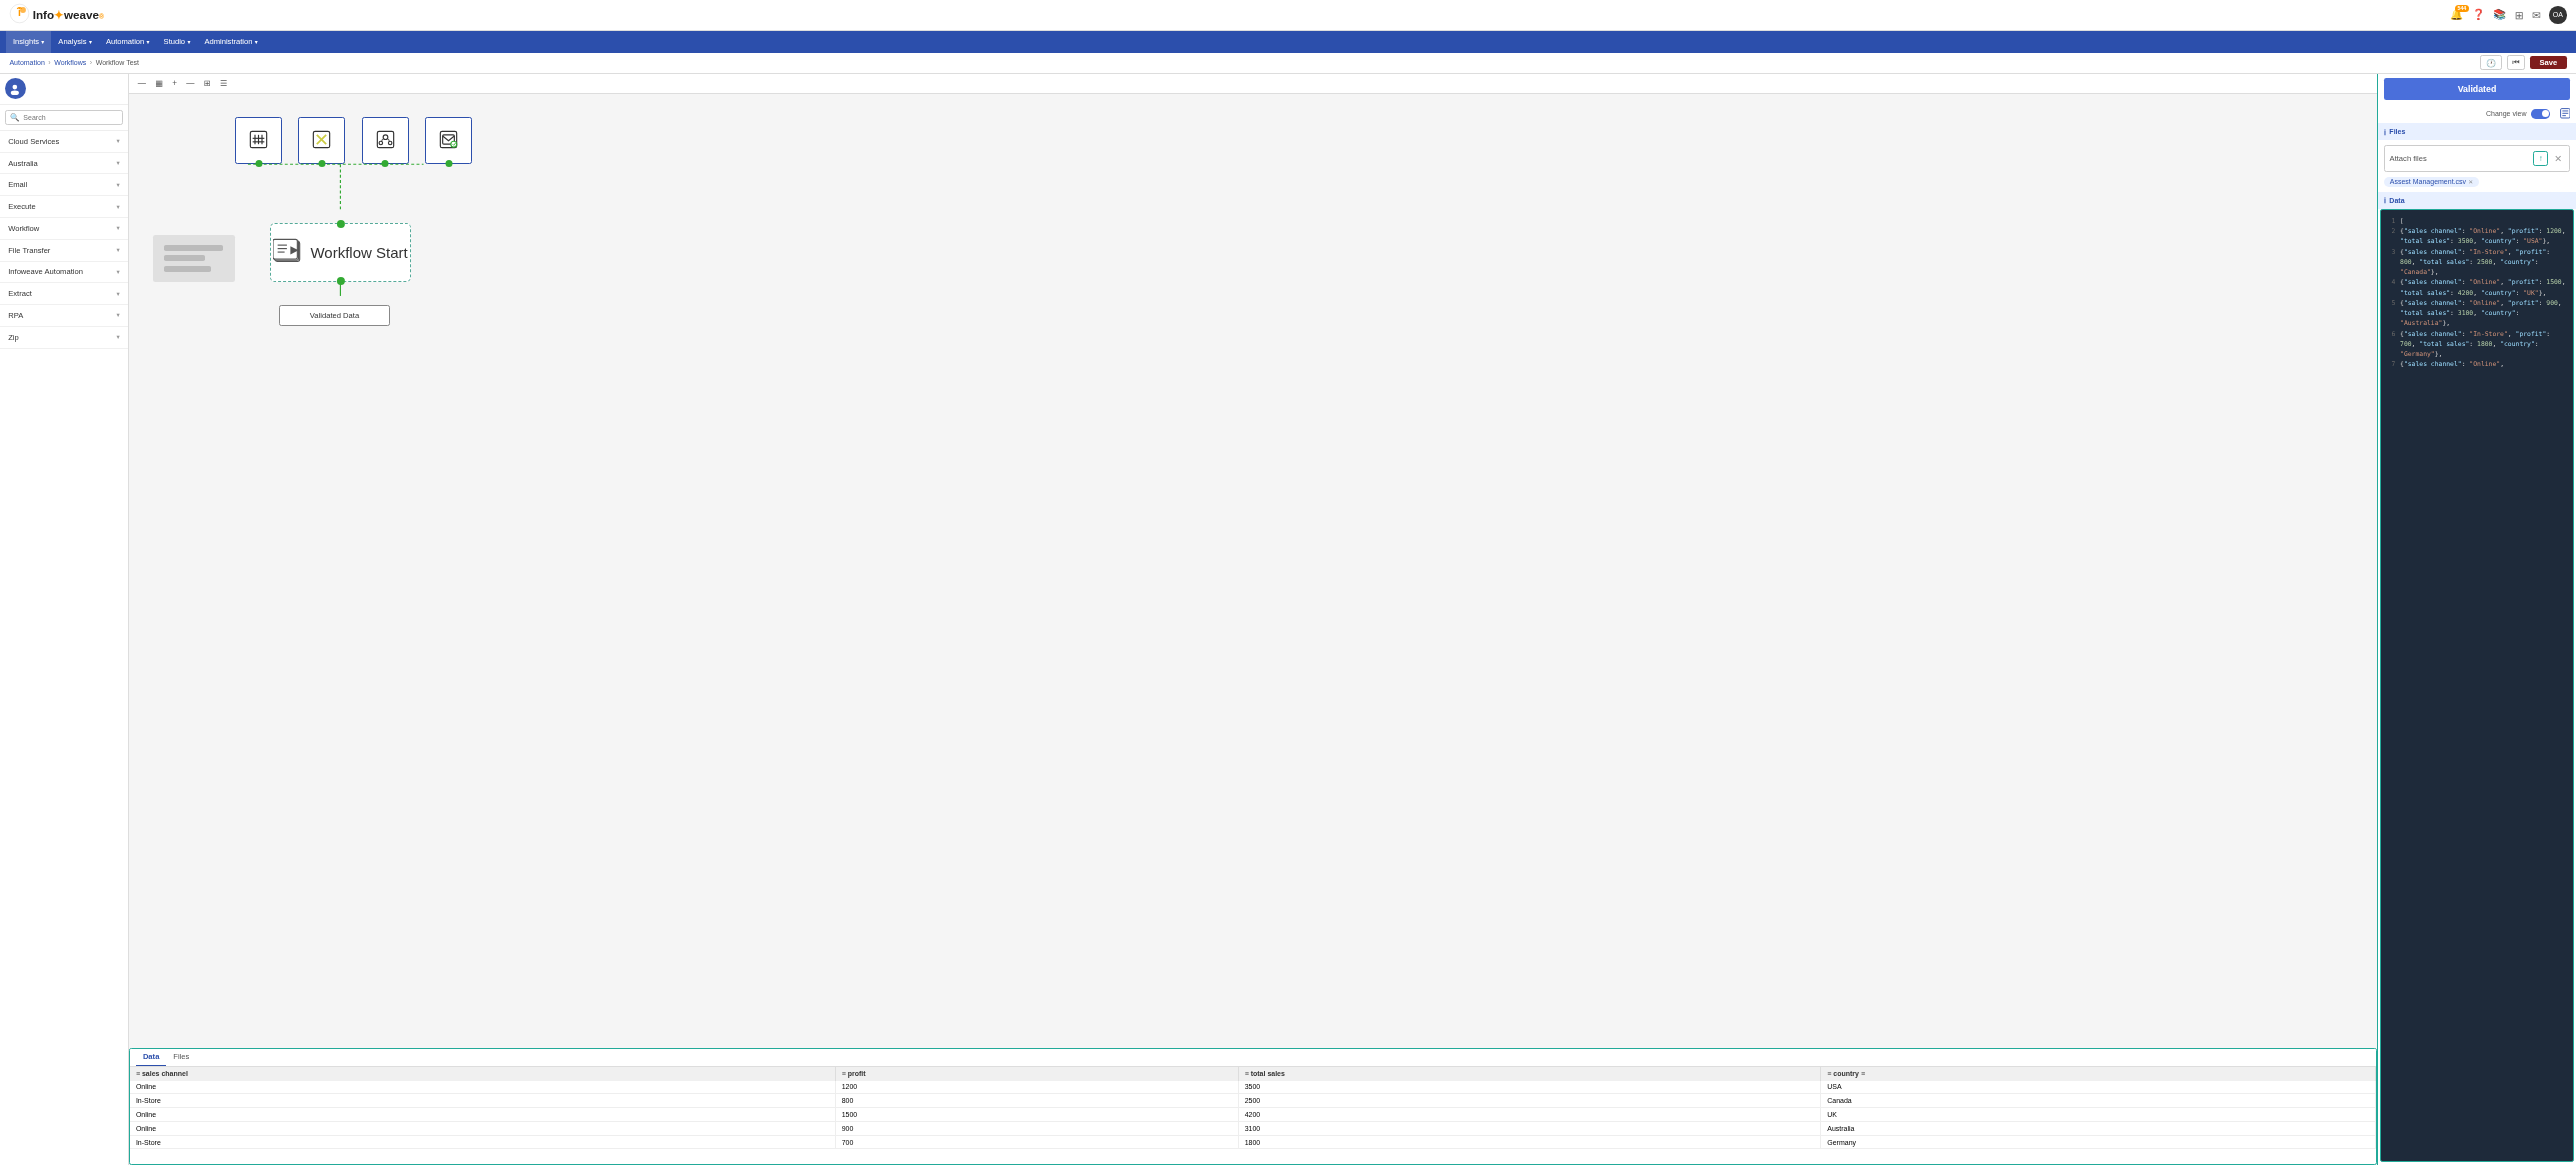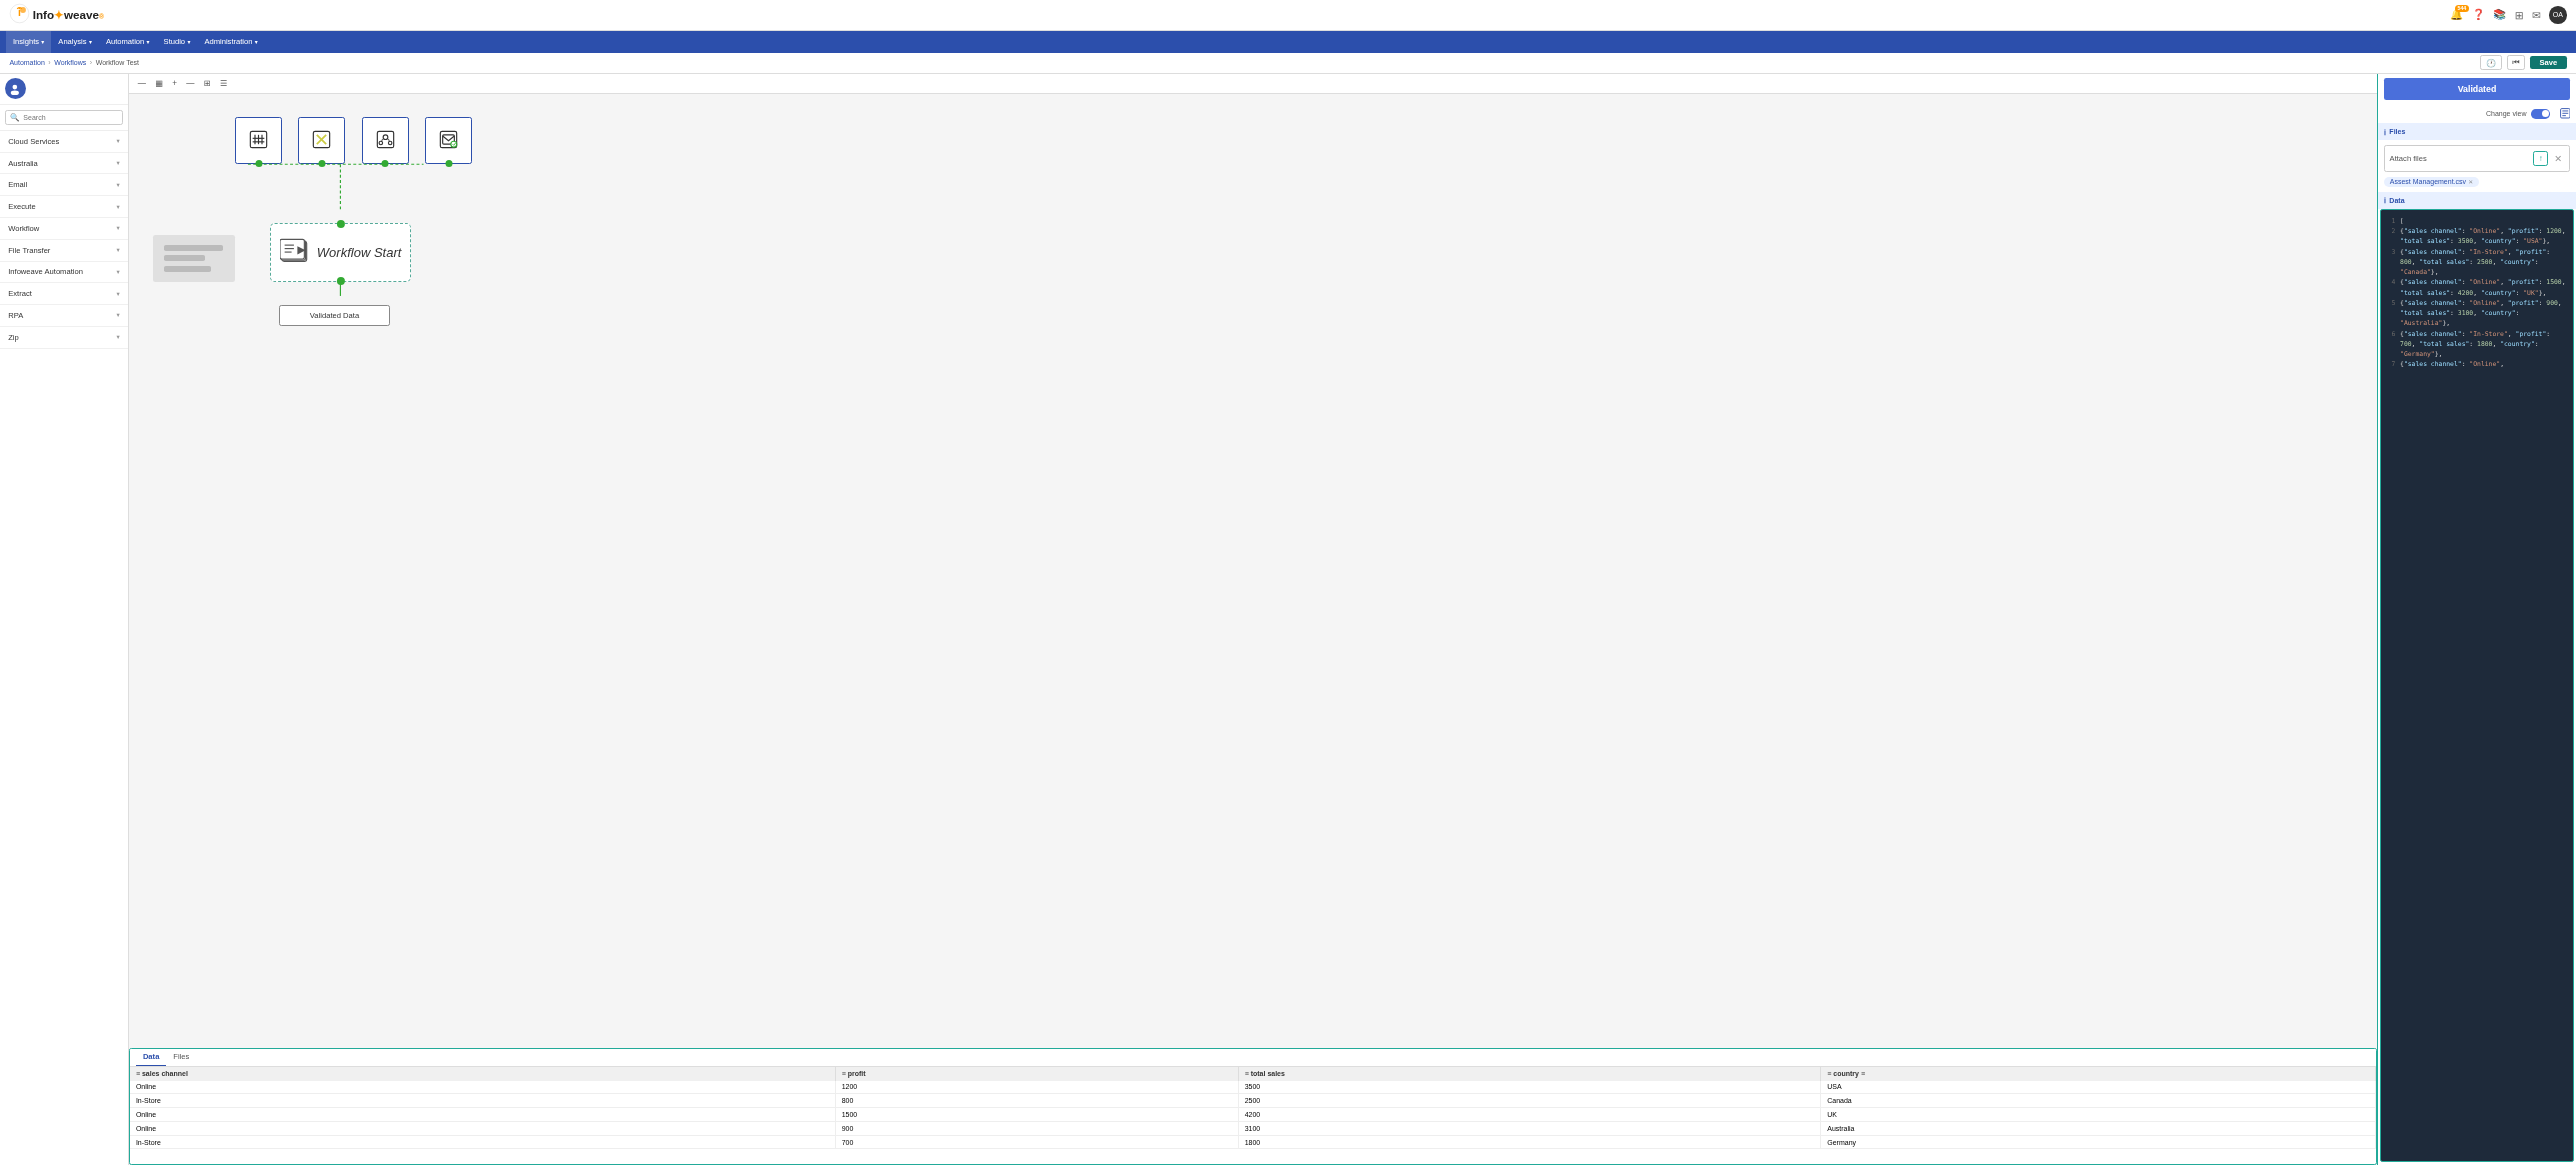--- a/index.html
+++ b/index.html
@@ -33,21 +33,21 @@
 
     
     .breadcrumb-bar {
       background: #fff; padding: 3.5px 9.4px; display: flex; align-items: center;
       gap: 3.5px; font-size: 7px; color: #555; border-bottom: 0.6px solid #ddd;
       justify-content: space-between; height: 21px;
     }
     .breadcrumb-sep { color: #999; }
     .breadcrumb-actions { display: flex; align-items: center; gap: 4.7px; }
     .breadcrumb-icon-btn { background: #fff; border: 0.6px solid #ccc; border-radius: 2.3px; padding: 1.8px 4.7px; cursor: pointer; font-size: 8.2px; color: #555; }
-    .save-btn { background: #0f766e; color: #fff; border: none; border-radius: 2.3px; padding: 2.3px 9.4px; cursor: pointer; font-size: 7.6px; font-weight: bold; }
+    .save-btn { background: #7f1d1d; color: #fff; border: none; border-radius: 2.3px; padding: 2.3px 9.4px; cursor: pointer; font-size: 7.6px; font-weight: bold; }
 
     
     .main-layout { display: flex; height: calc(100vh - 74px); }
 
     
     .sidebar {
       width: 129px; background: #fff; border-right: 0.6px solid #ddd;
       display: flex; flex-direction: column; overflow-y: auto; flex-shrink: 0;
     }
     .sidebar-top { padding: 4.7px; border-bottom: 0.6px solid #eee; }
@@ -382,21 +382,21 @@
           <svg width="29" height="29" viewBox="0 0 50 50">
             <rect x="4" y="8" width="42" height="34" rx="3" fill="none" stroke="#555" stroke-width="2"></rect>
             <rect x="2" y="6" width="42" height="34" rx="3" fill="#f5f5f5" stroke="#555" stroke-width="2"></rect>
             <rect x="0" y="4" width="42" height="34" rx="3" fill="#fff" stroke="#555" stroke-width="2"></rect>
             <line x1="8" y1="14" x2="24" y2="14" stroke="#555" stroke-width="2"></line>
             <line x1="8" y1="20" x2="24" y2="20" stroke="#555" stroke-width="2"></line>
             <line x1="8" y1="26" x2="20" y2="26" stroke="#555" stroke-width="2"></line>
             <polygon points="30,16 44,23 30,30" fill="#555"></polygon>
           </svg>
         </span>
-        <span style="font-size:13px; color:#333; font-weight:500;font-style:italic;">Workflow Start</span>
+        <span style="font-size:15px; color:#333; font-weight:500;">Workflow Start</span>
         <div class="wf-start-dot-bottom"></div>
       </div>
 
       <div class="wf-validated">
         <span>Validated Data</span>
       </div>
 
       <div class="bottom-panel">
         <div class="bottom-tabs">
           <div class="bottom-tab active">Data</div>

